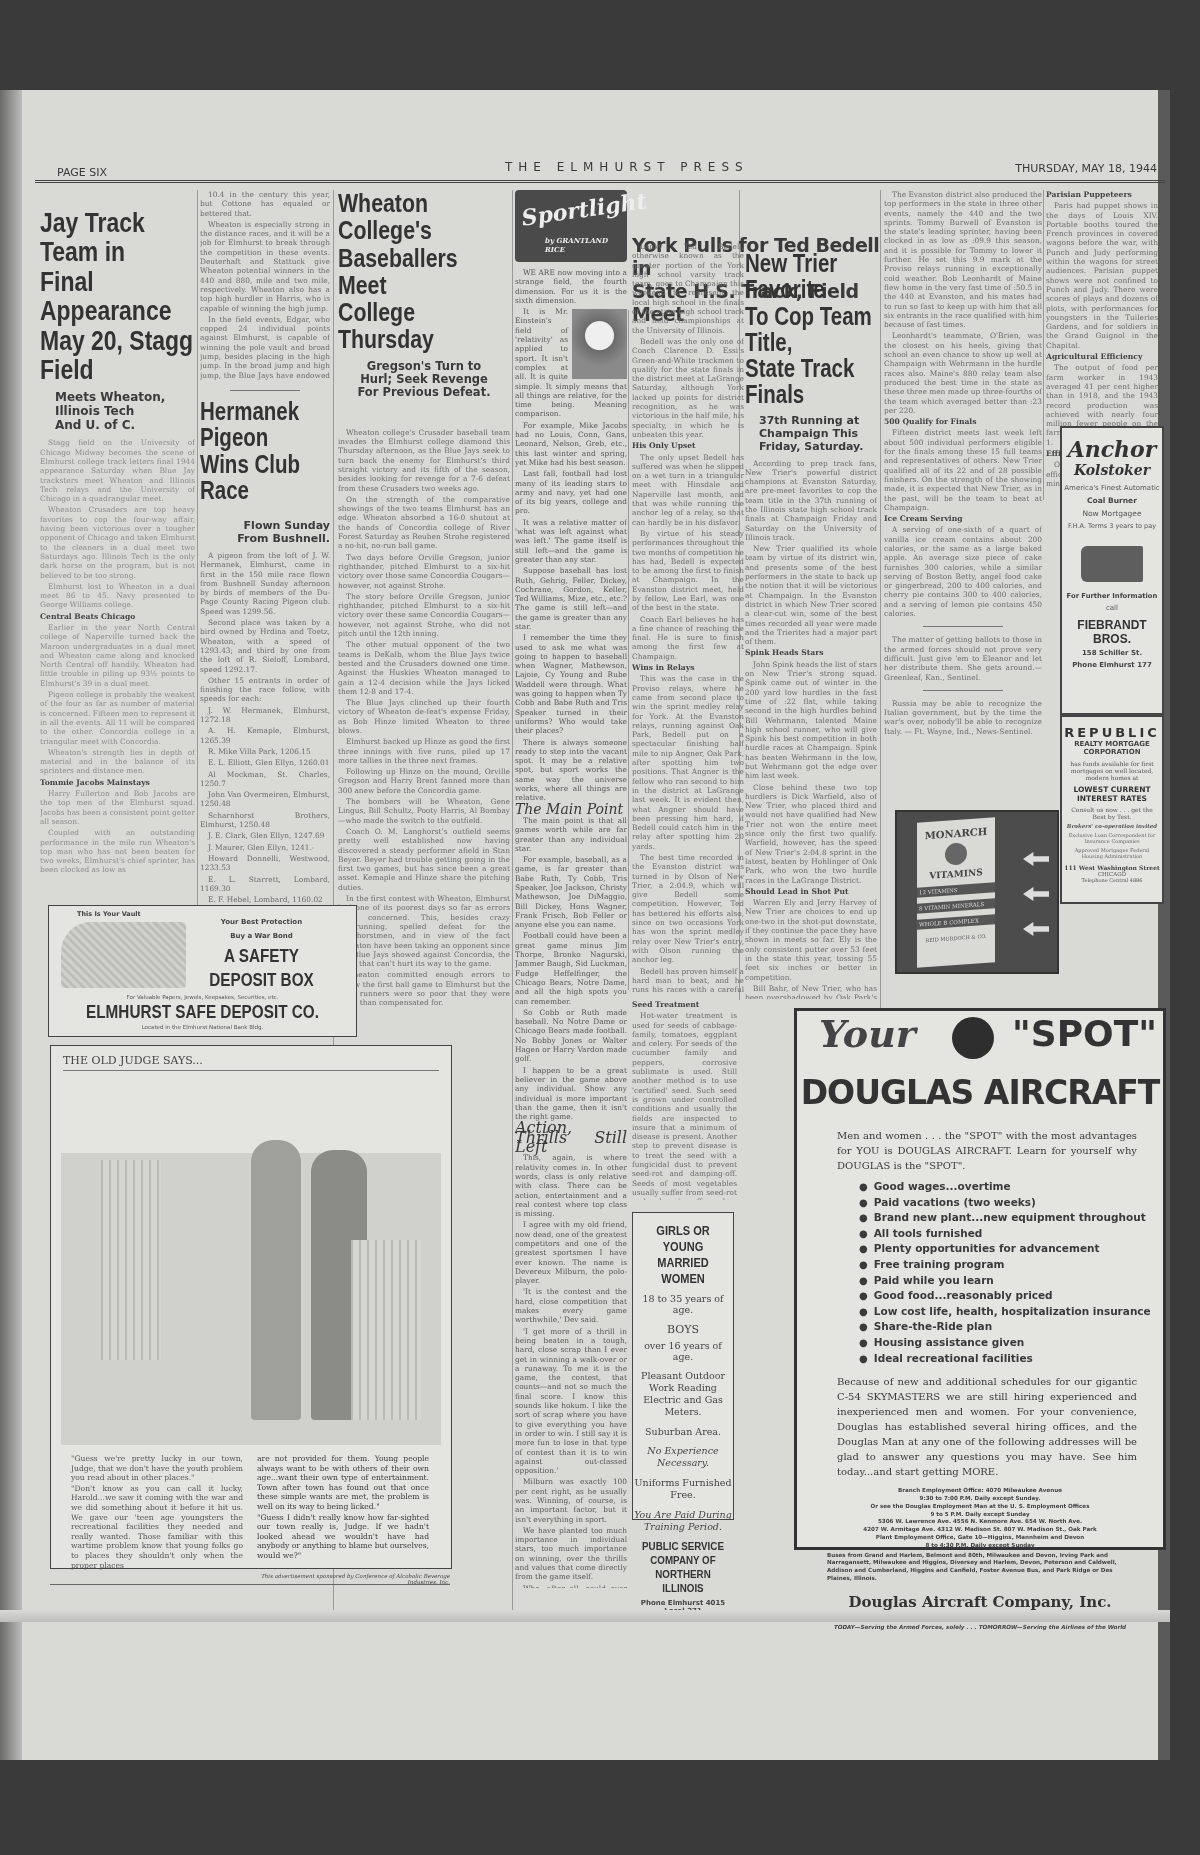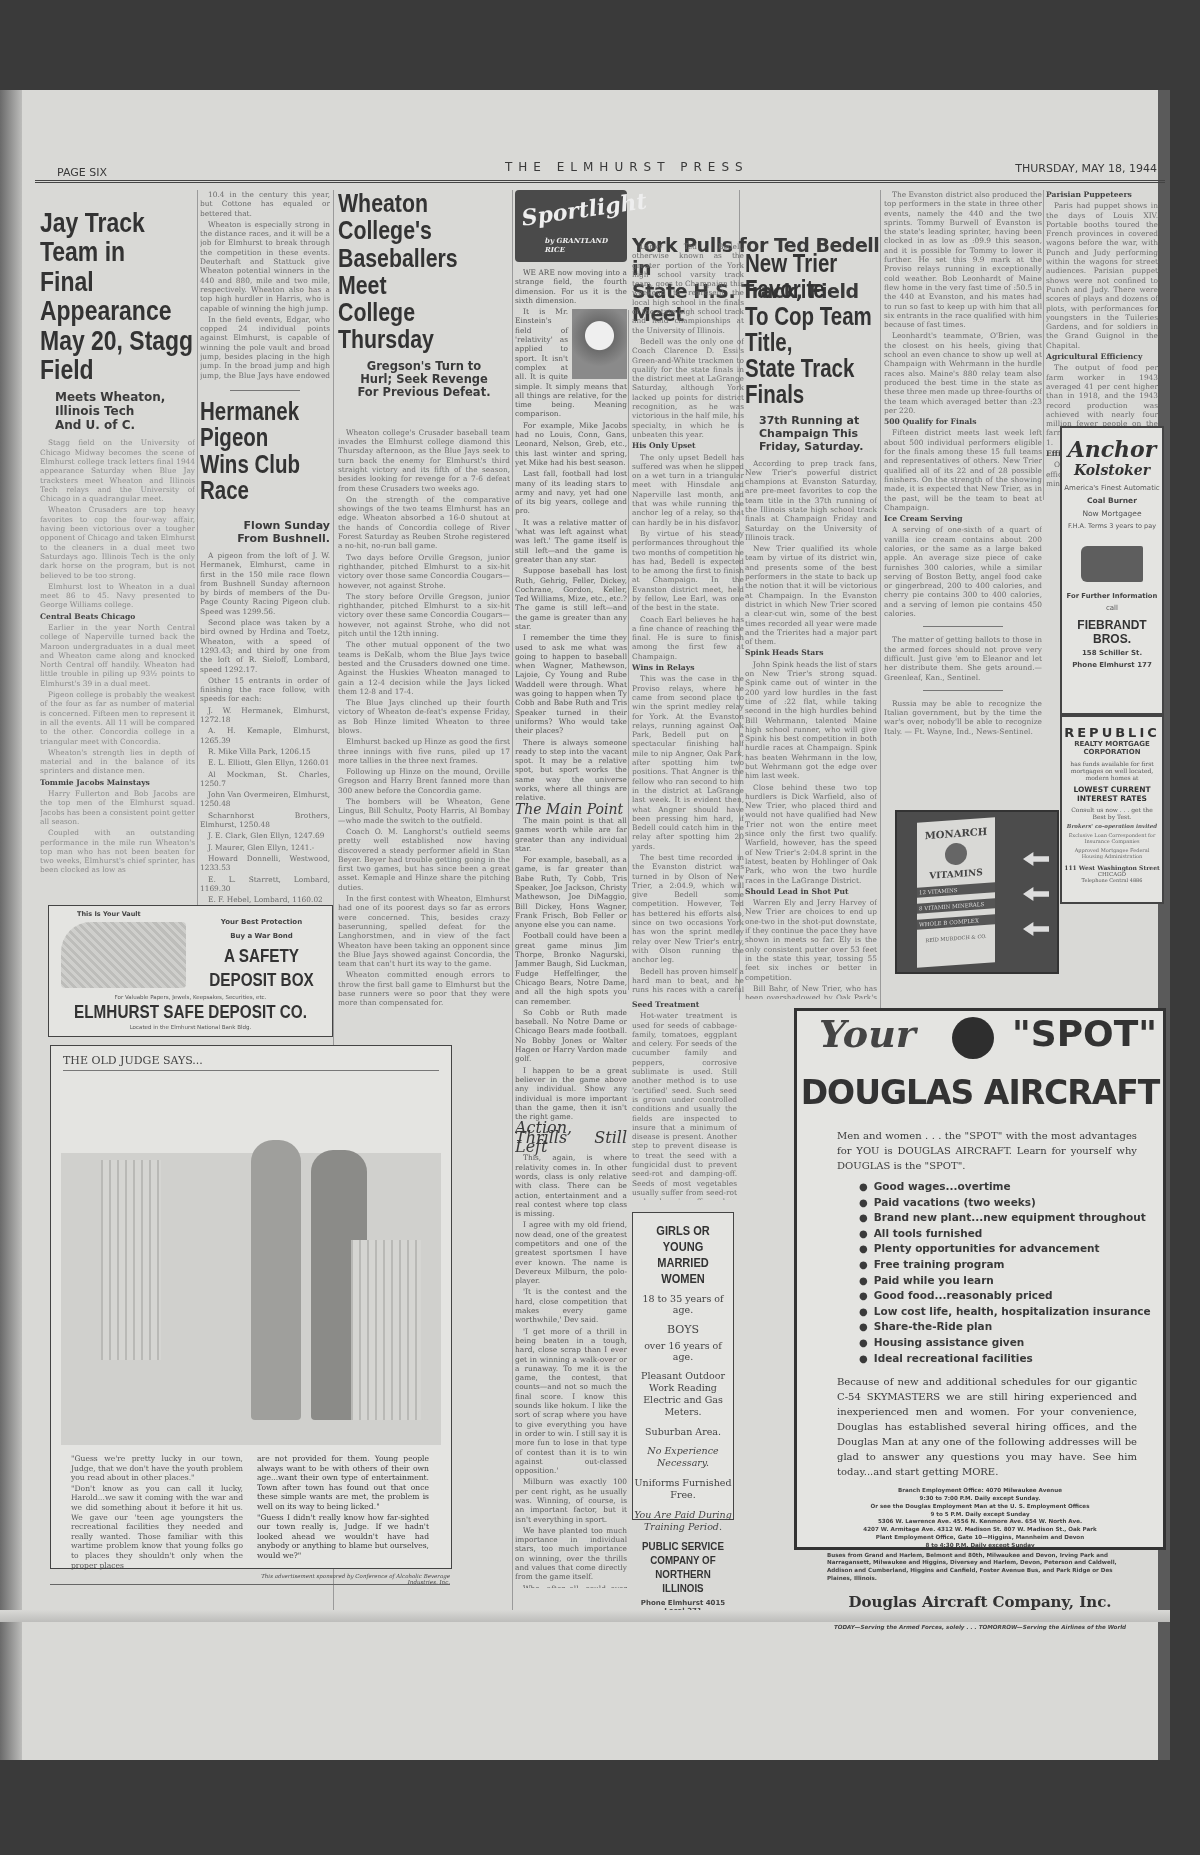--- a/index.html
+++ b/index.html
@@ -356,21 +356,21 @@
       <div>4207 W. Armitage Ave.    4312 W. Madison St.    807 W. Madison St., Oak Park</div>
       <div>Plant Employment Office, Gate 10—Higgins, Mannheim and Devon</div>
       <div>8 to 4:30 P.M. Daily except Sunday</div>
       <div style="text-align:left;margin-top:2px;">Buses from Grand and Harlem, Belmont and 80th, Milwaukee and Devon, Irving Park and Narragansett, Milwaukee and Higgins, Diversey and Harlem, Devon, Peterson and Caldwell, Addison and Cumberland, Higgins and Canfield, Foster Avenue Bus, and Park Ridge or Des Plaines, Illinois.</div>
     </div>
     <div class="center" style="font-family:'DejaVu Serif',serif;font-weight:bold;font-size:15px;color:#333;margin-top:10px;">Douglas Aircraft Company, Inc.</div>
     <div class="center" style="font-family:'DejaVu Serif',serif;font-weight:bold;font-size:10px;color:#333;">Chicago Plant</div>
     <div class="center" style="font-family:'DejaVu Sans',sans-serif;font-weight:bold;font-style:italic;font-size:5.6px;color:#444;margin-top:2px;">TODAY—Serving the Armed Forces, solely . . . TOMORROW—Serving the Airlines of the World</div>
   </div>
 
-  <div class="ad" style="left:48px;top:815px;width:283px;height:130px;border-width:1px;">
+  <div class="ad" style="left:48px;top:815px;width:283px;height:130px;border-width:1px;padding-left:24px;">
     <div style="position:absolute;left:28px;top:4px;font-family:'DejaVu Sans',sans-serif;font-weight:bold;font-size:6.5px;color:#444;">This Is Your Vault</div>
     <div class="img-ph" style="position:absolute;left:12px;top:16px;width:125px;height:66px;border-radius:30px 4px 4px 4px;"></div>
     <div class="center" style="position:absolute;left:150px;top:12px;width:125px;">
       <div style="font-family:'DejaVu Sans',sans-serif;font-weight:bold;font-size:7px;color:#444;">Your Best Protection</div>
       <div style="font-family:'DejaVu Sans',sans-serif;font-weight:bold;font-size:7px;color:#444;margin-top:6px;">Buy a War Bond</div>
       <div style="font-family:'Liberation Sans',sans-serif;font-weight:bold;font-size:18px;line-height:24px;color:#333;margin-top:4px;transform:scaleX(.85);">
         <div>A SAFETY</div>
         <div>DEPOSIT BOX</div>
       </div>
     </div>

